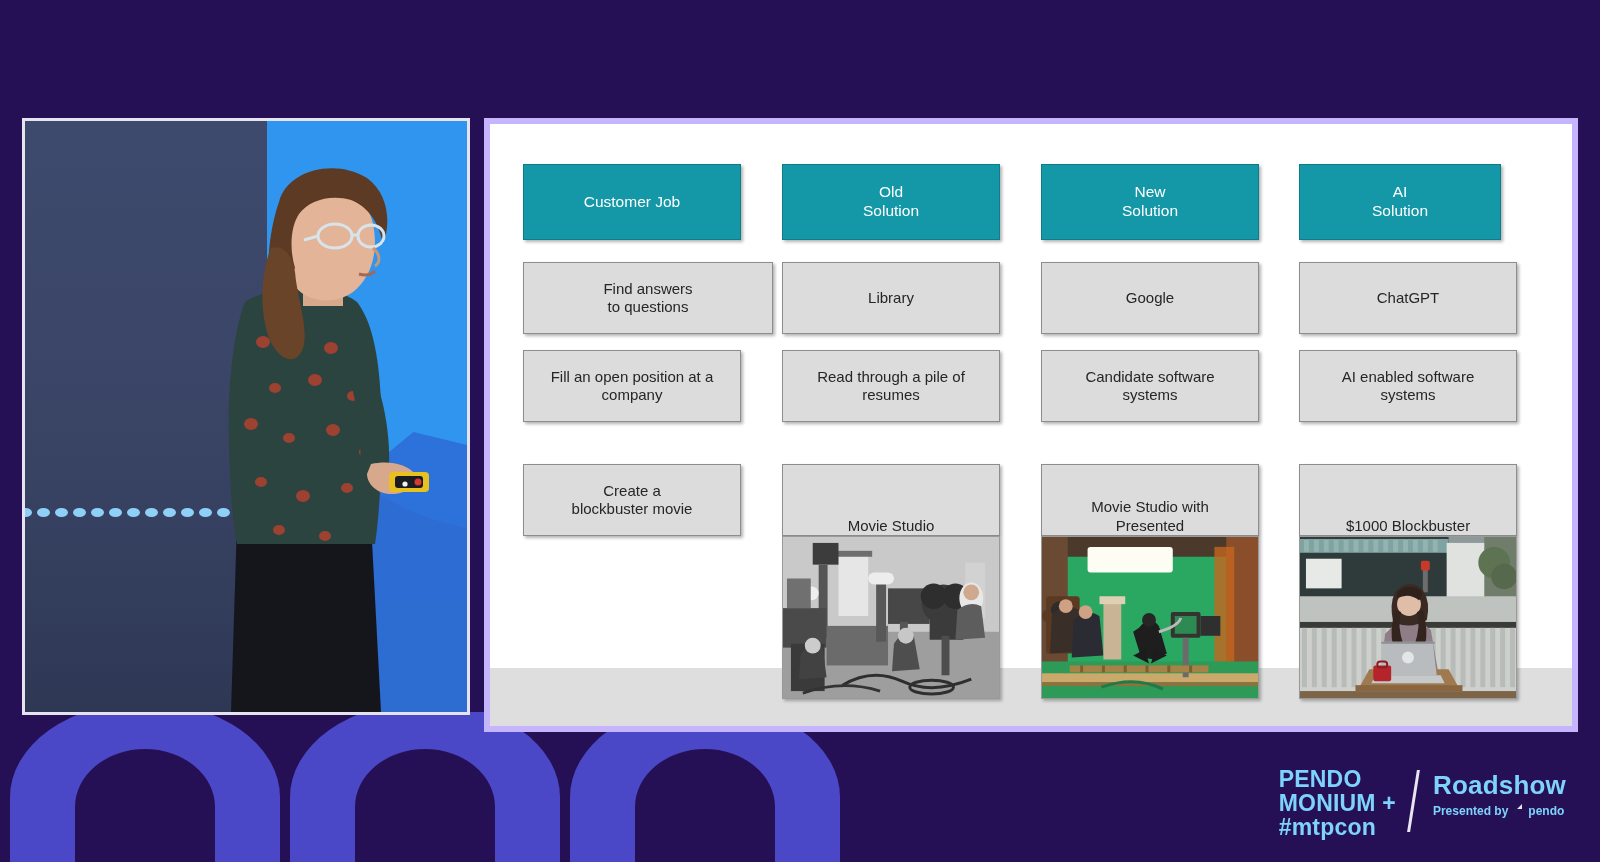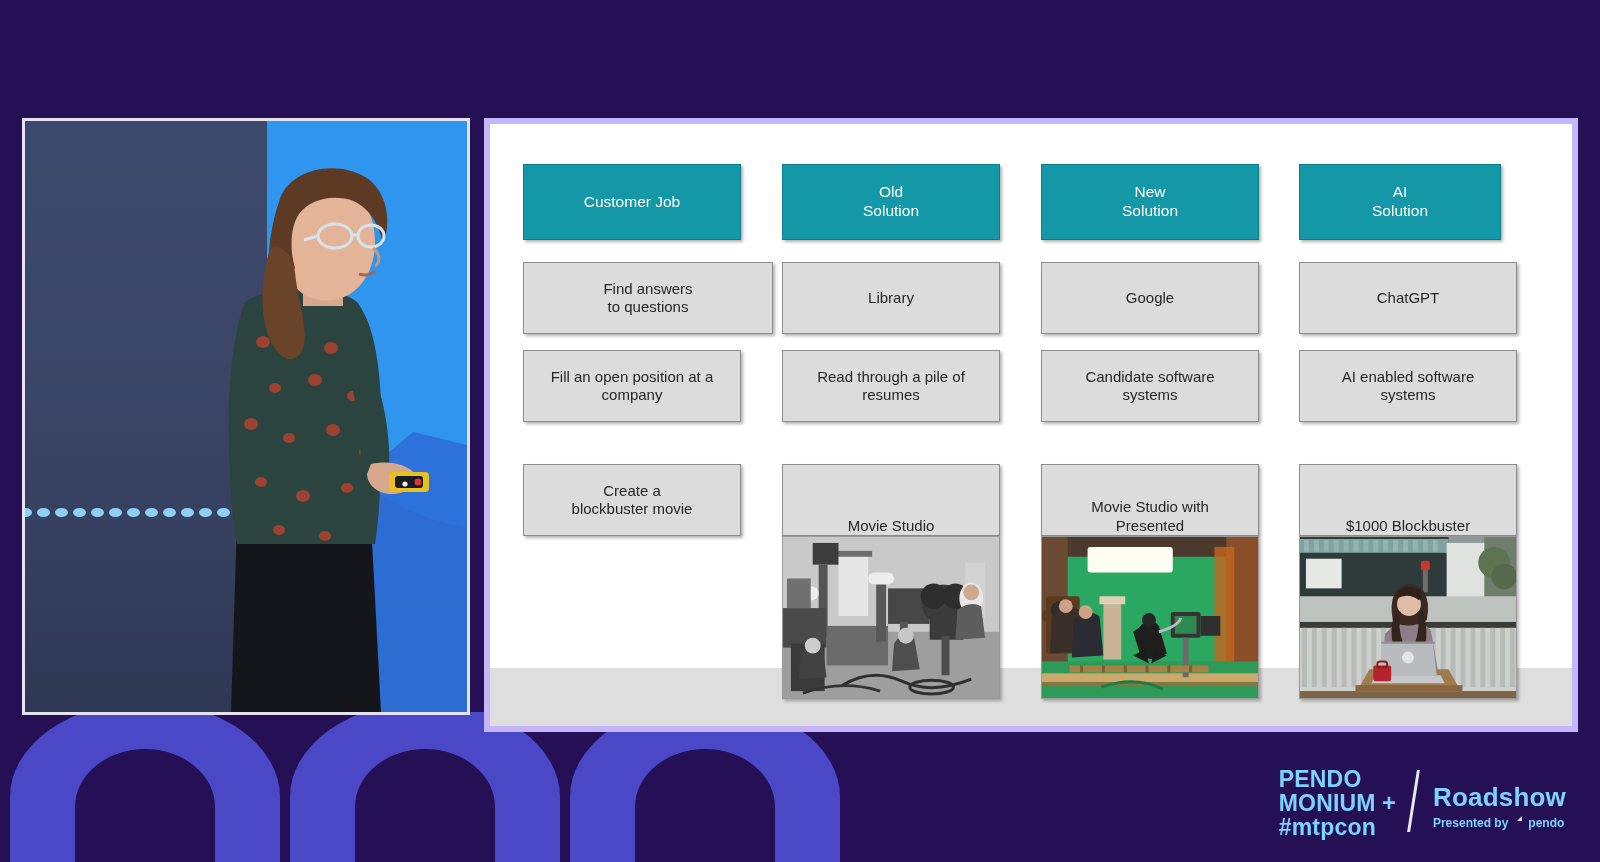--- a/index.html
+++ b/index.html
@@ -82,21 +82,21 @@
     display:flex;align-items:flex-start;color:#7dd3fc;
   }
   #logo-left{
     font-weight:800;font-size:23px;line-height:1.04;letter-spacing:.2px;
     text-align:left;padding-right:16px;
   }
   #logo-divider{
     width:3px;height:62px;background:#e9e6f2;transform:skewX(-9deg);
     margin-top:2px;
   }
-  #logo-right{padding-left:18px;padding-top:4px;margin-top:12px;}
+  #logo-right{padding-left:18px;padding-top:4px;}
   #roadshow{font-weight:800;font-size:26px;line-height:1;letter-spacing:.2px;}
   #presented{font-size:12px;font-weight:700;margin-top:5px;display:flex;align-items:center;gap:4px;}
   #pendo-mark{display:inline-block;}
 </style>
 </head>
 <body>
 
 <div id="arches">
   <svg width="900" height="150" viewBox="0 0 900 150">
     <g>

